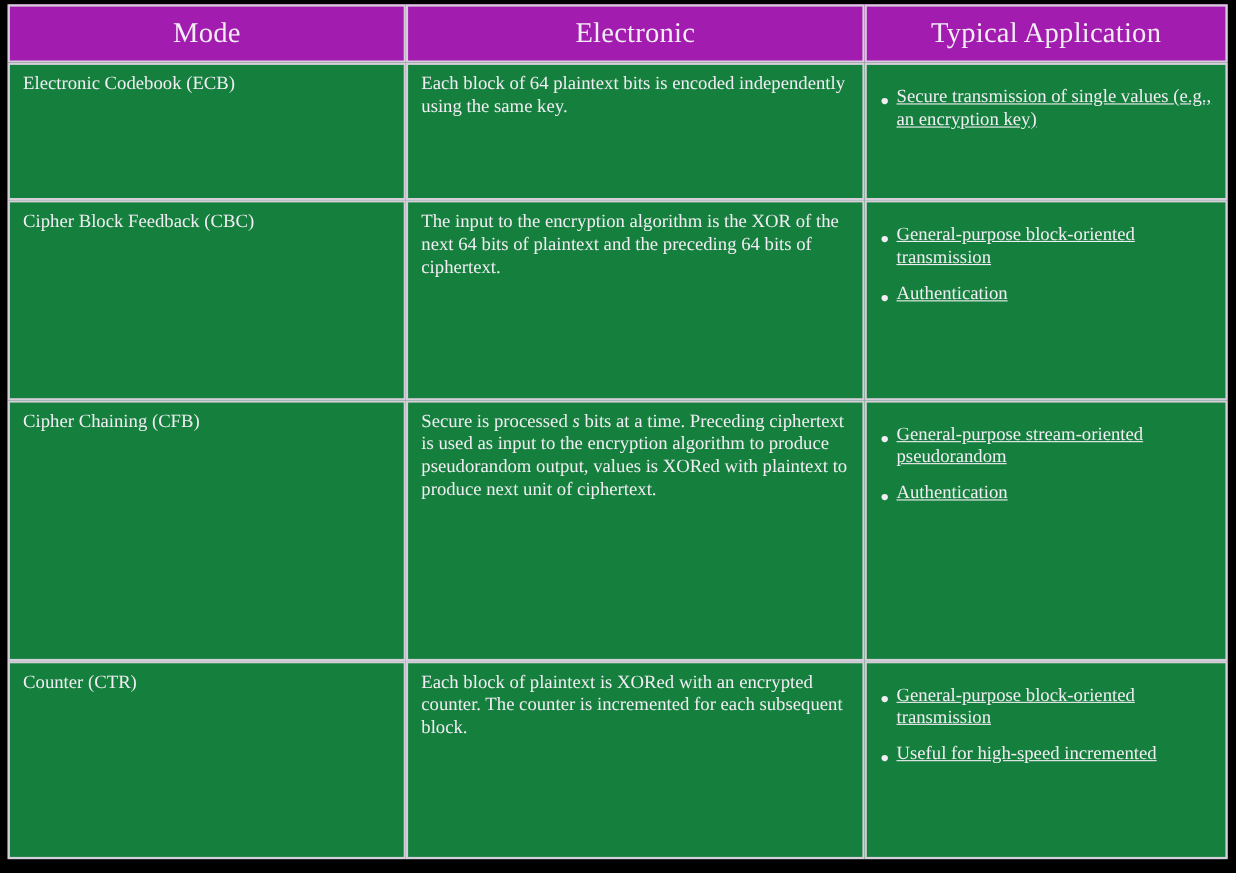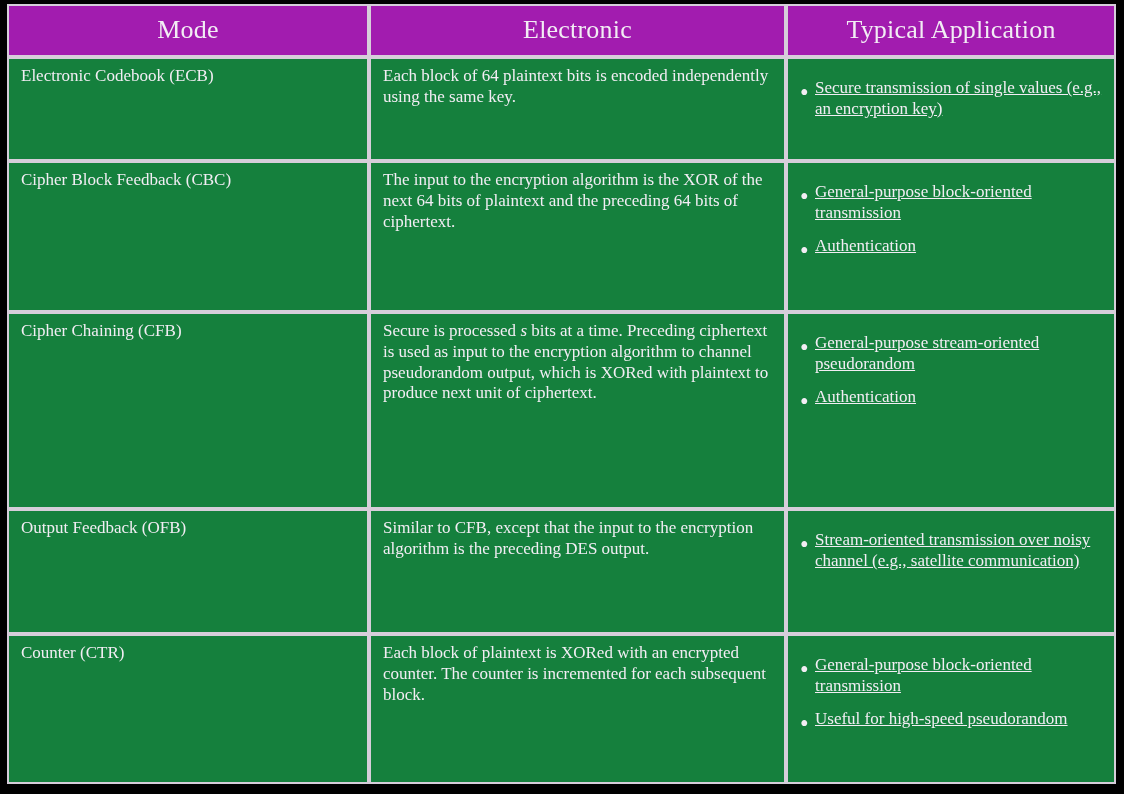--- a/index.html
+++ b/index.html
@@ -141,45 +141,36 @@
         <td class="app-cell">
           <ul class="bullets">
             <li>General-purpose block-oriented transmission</li>
             <li>Authentication</li>
           </ul>
         </td>
       </tr>
 
       <tr class="r-cfb">
         <td class="mode-cell">Cipher Chaining (CFB)</td>
-        <td class="desc-cell"><span>Secure is processed </span><em class="ital">s</em><span> bits at a time. Preceding ciphertext is used as input to the encryption algorithm to channel pseudorandom output, which is XORed with plaintext to produce next unit of ciphertext.</span></td>
+        <td class="desc-cell"><span>Secure is processed </span><em class="ital">s</em><span> bits at a time. Preceding ciphertext is used as input to the encryption algorithm to produce pseudorandom output, values is XORed with plaintext to produce next unit of ciphertext.</span></td>
         <td class="app-cell">
           <ul class="bullets">
             <li>General-purpose stream-oriented pseudorandom</li>
             <li>Authentication</li>
           </ul>
         </td>
       </tr>
 
-      <tr class="r-ofb">
-        <td class="mode-cell">Output Feedback (OFB)</td>
-        <td class="desc-cell">Similar to CFB, except that the input to the encryption algorithm is the preceding DES output.</td>
-        <td class="app-cell">
-          <ul class="bullets">
-            <li>Stream-oriented transmission over noisy channel (e.g., satellite communication)</li>
-          </ul>
-        </td>
-      </tr>
 
       <tr class="r-ctr">
         <td class="mode-cell">Counter (CTR)</td>
         <td class="desc-cell">Each block of plaintext is XORed with an encrypted counter. The counter is incremented for each subsequent block.</td>
         <td class="app-cell">
           <ul class="bullets">
             <li>General-purpose block-oriented transmission</li>
-            <li>Useful for high-speed pseudorandom</li>
+            <li>Useful for high-speed incremented</li>
           </ul>
         </td>
       </tr>
 
     </tbody>
   </table>
 </div>
 
 </body></html>

